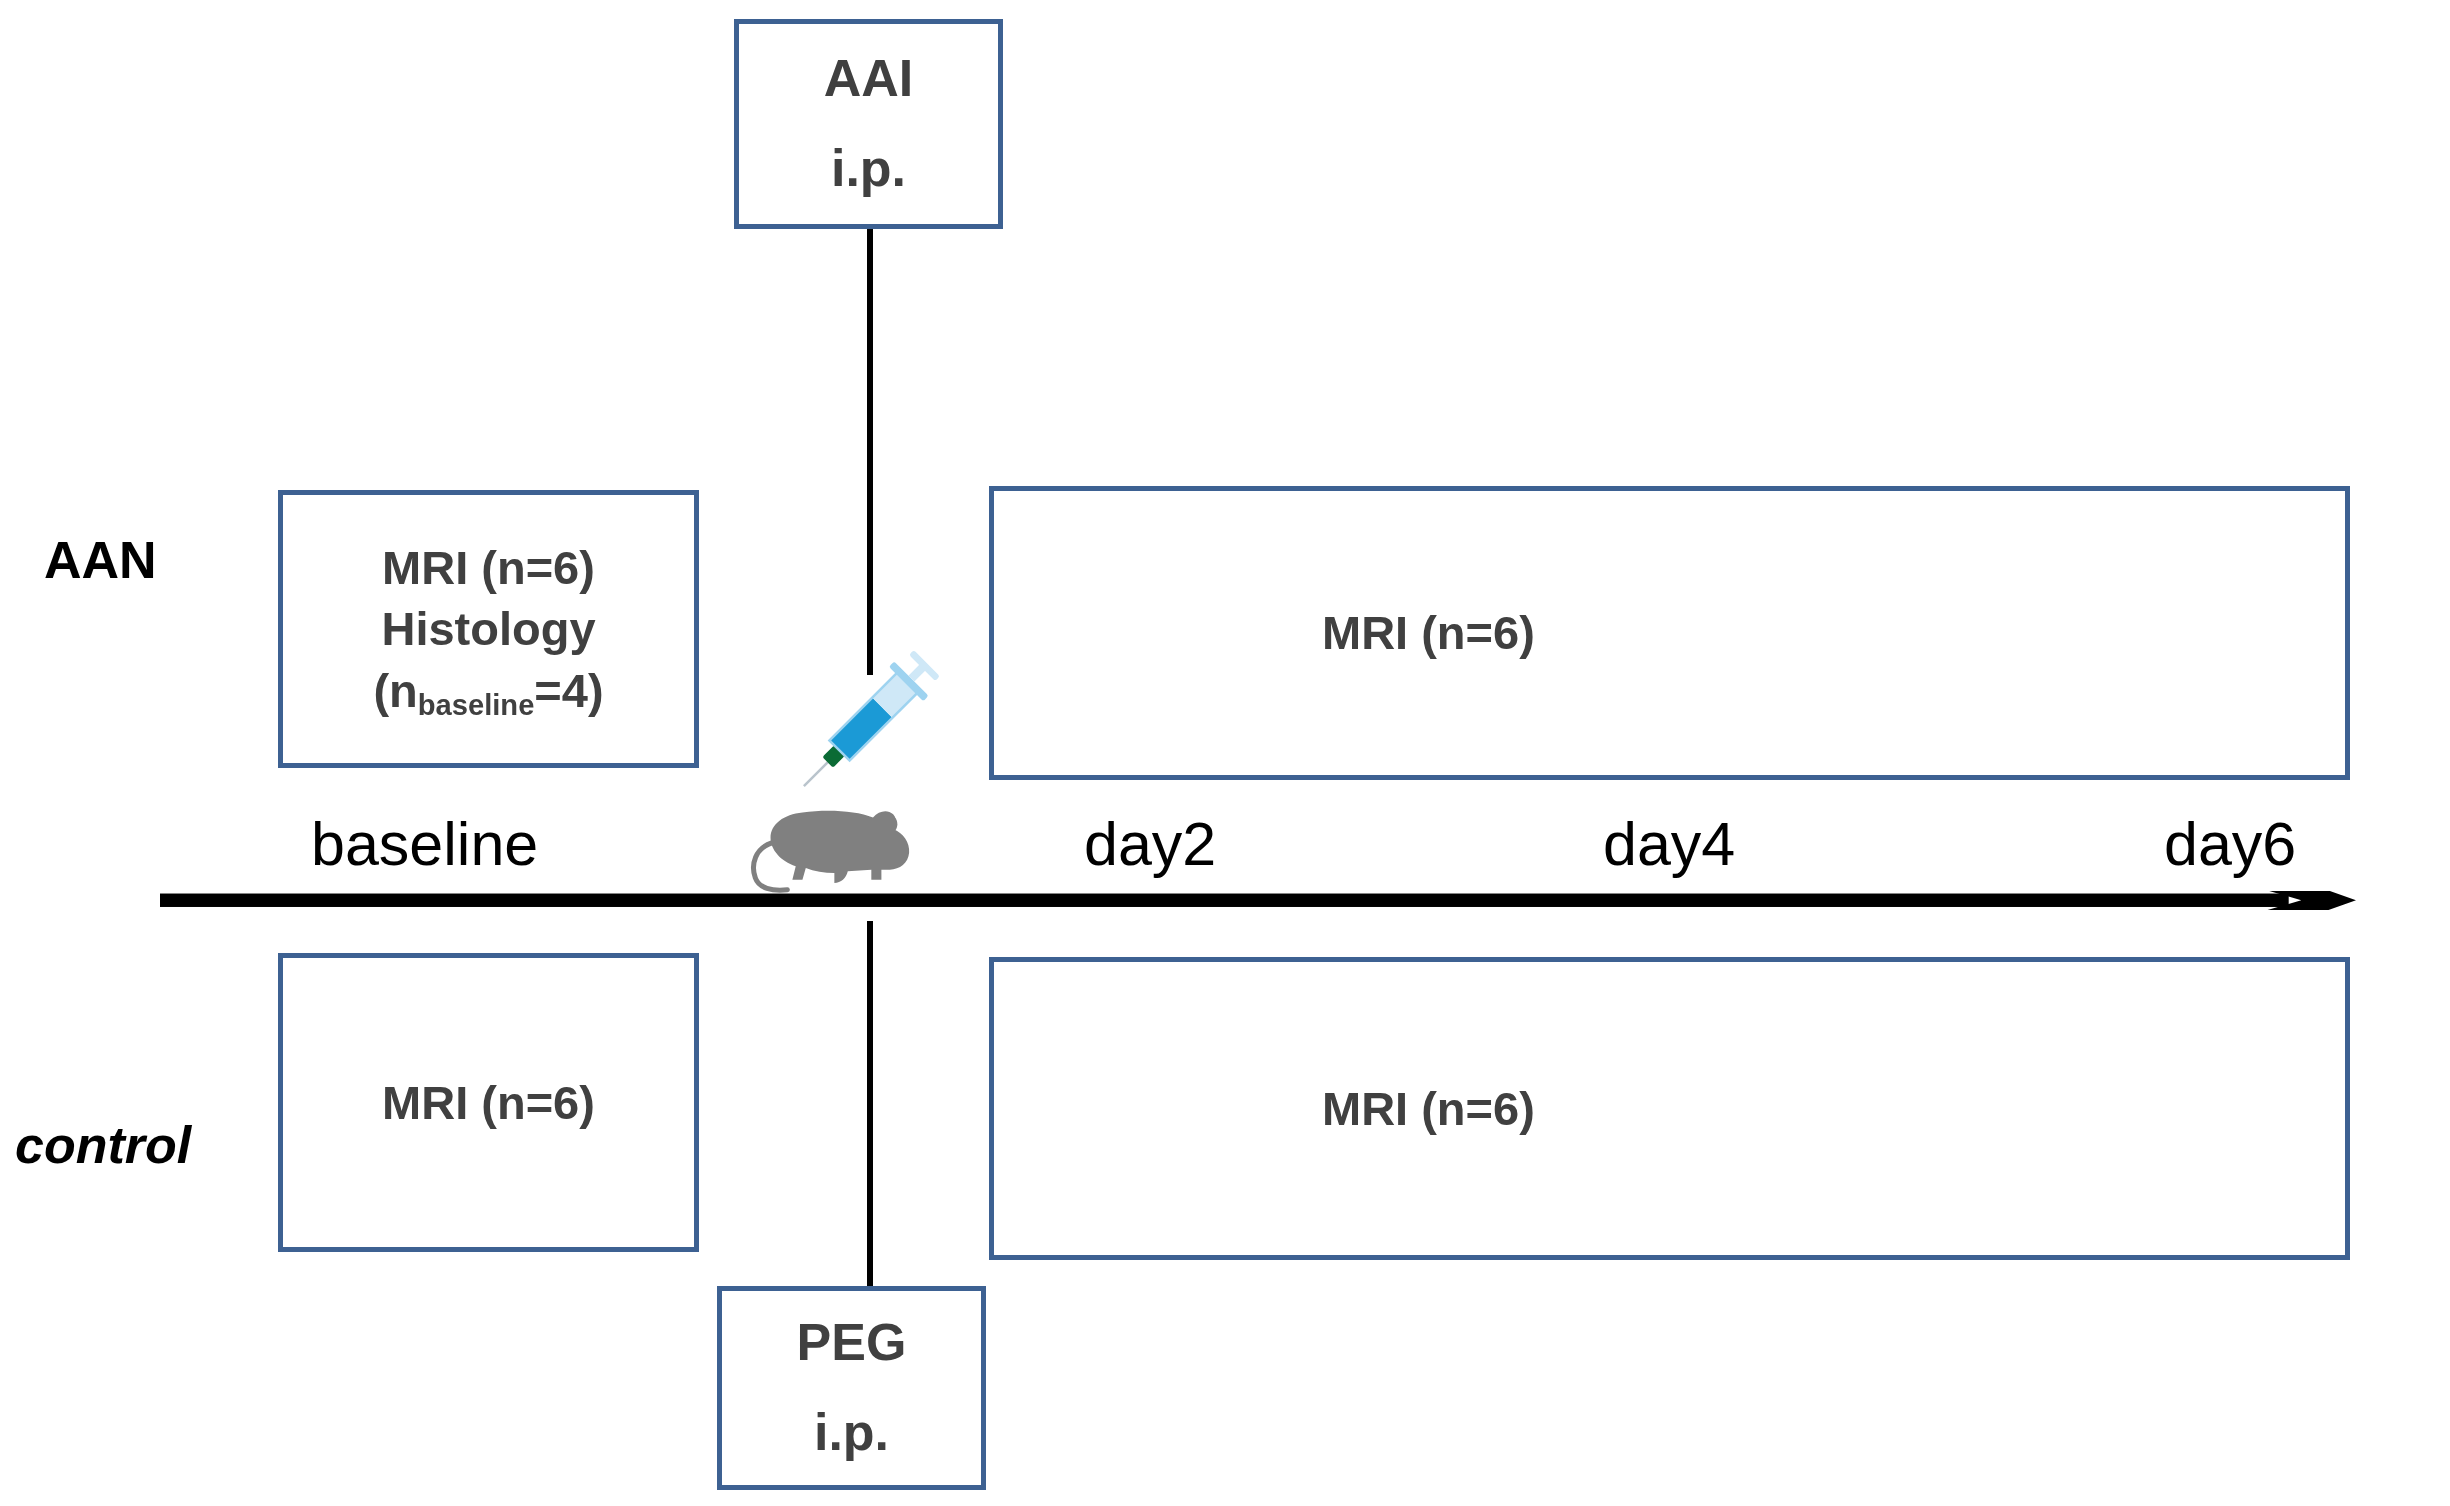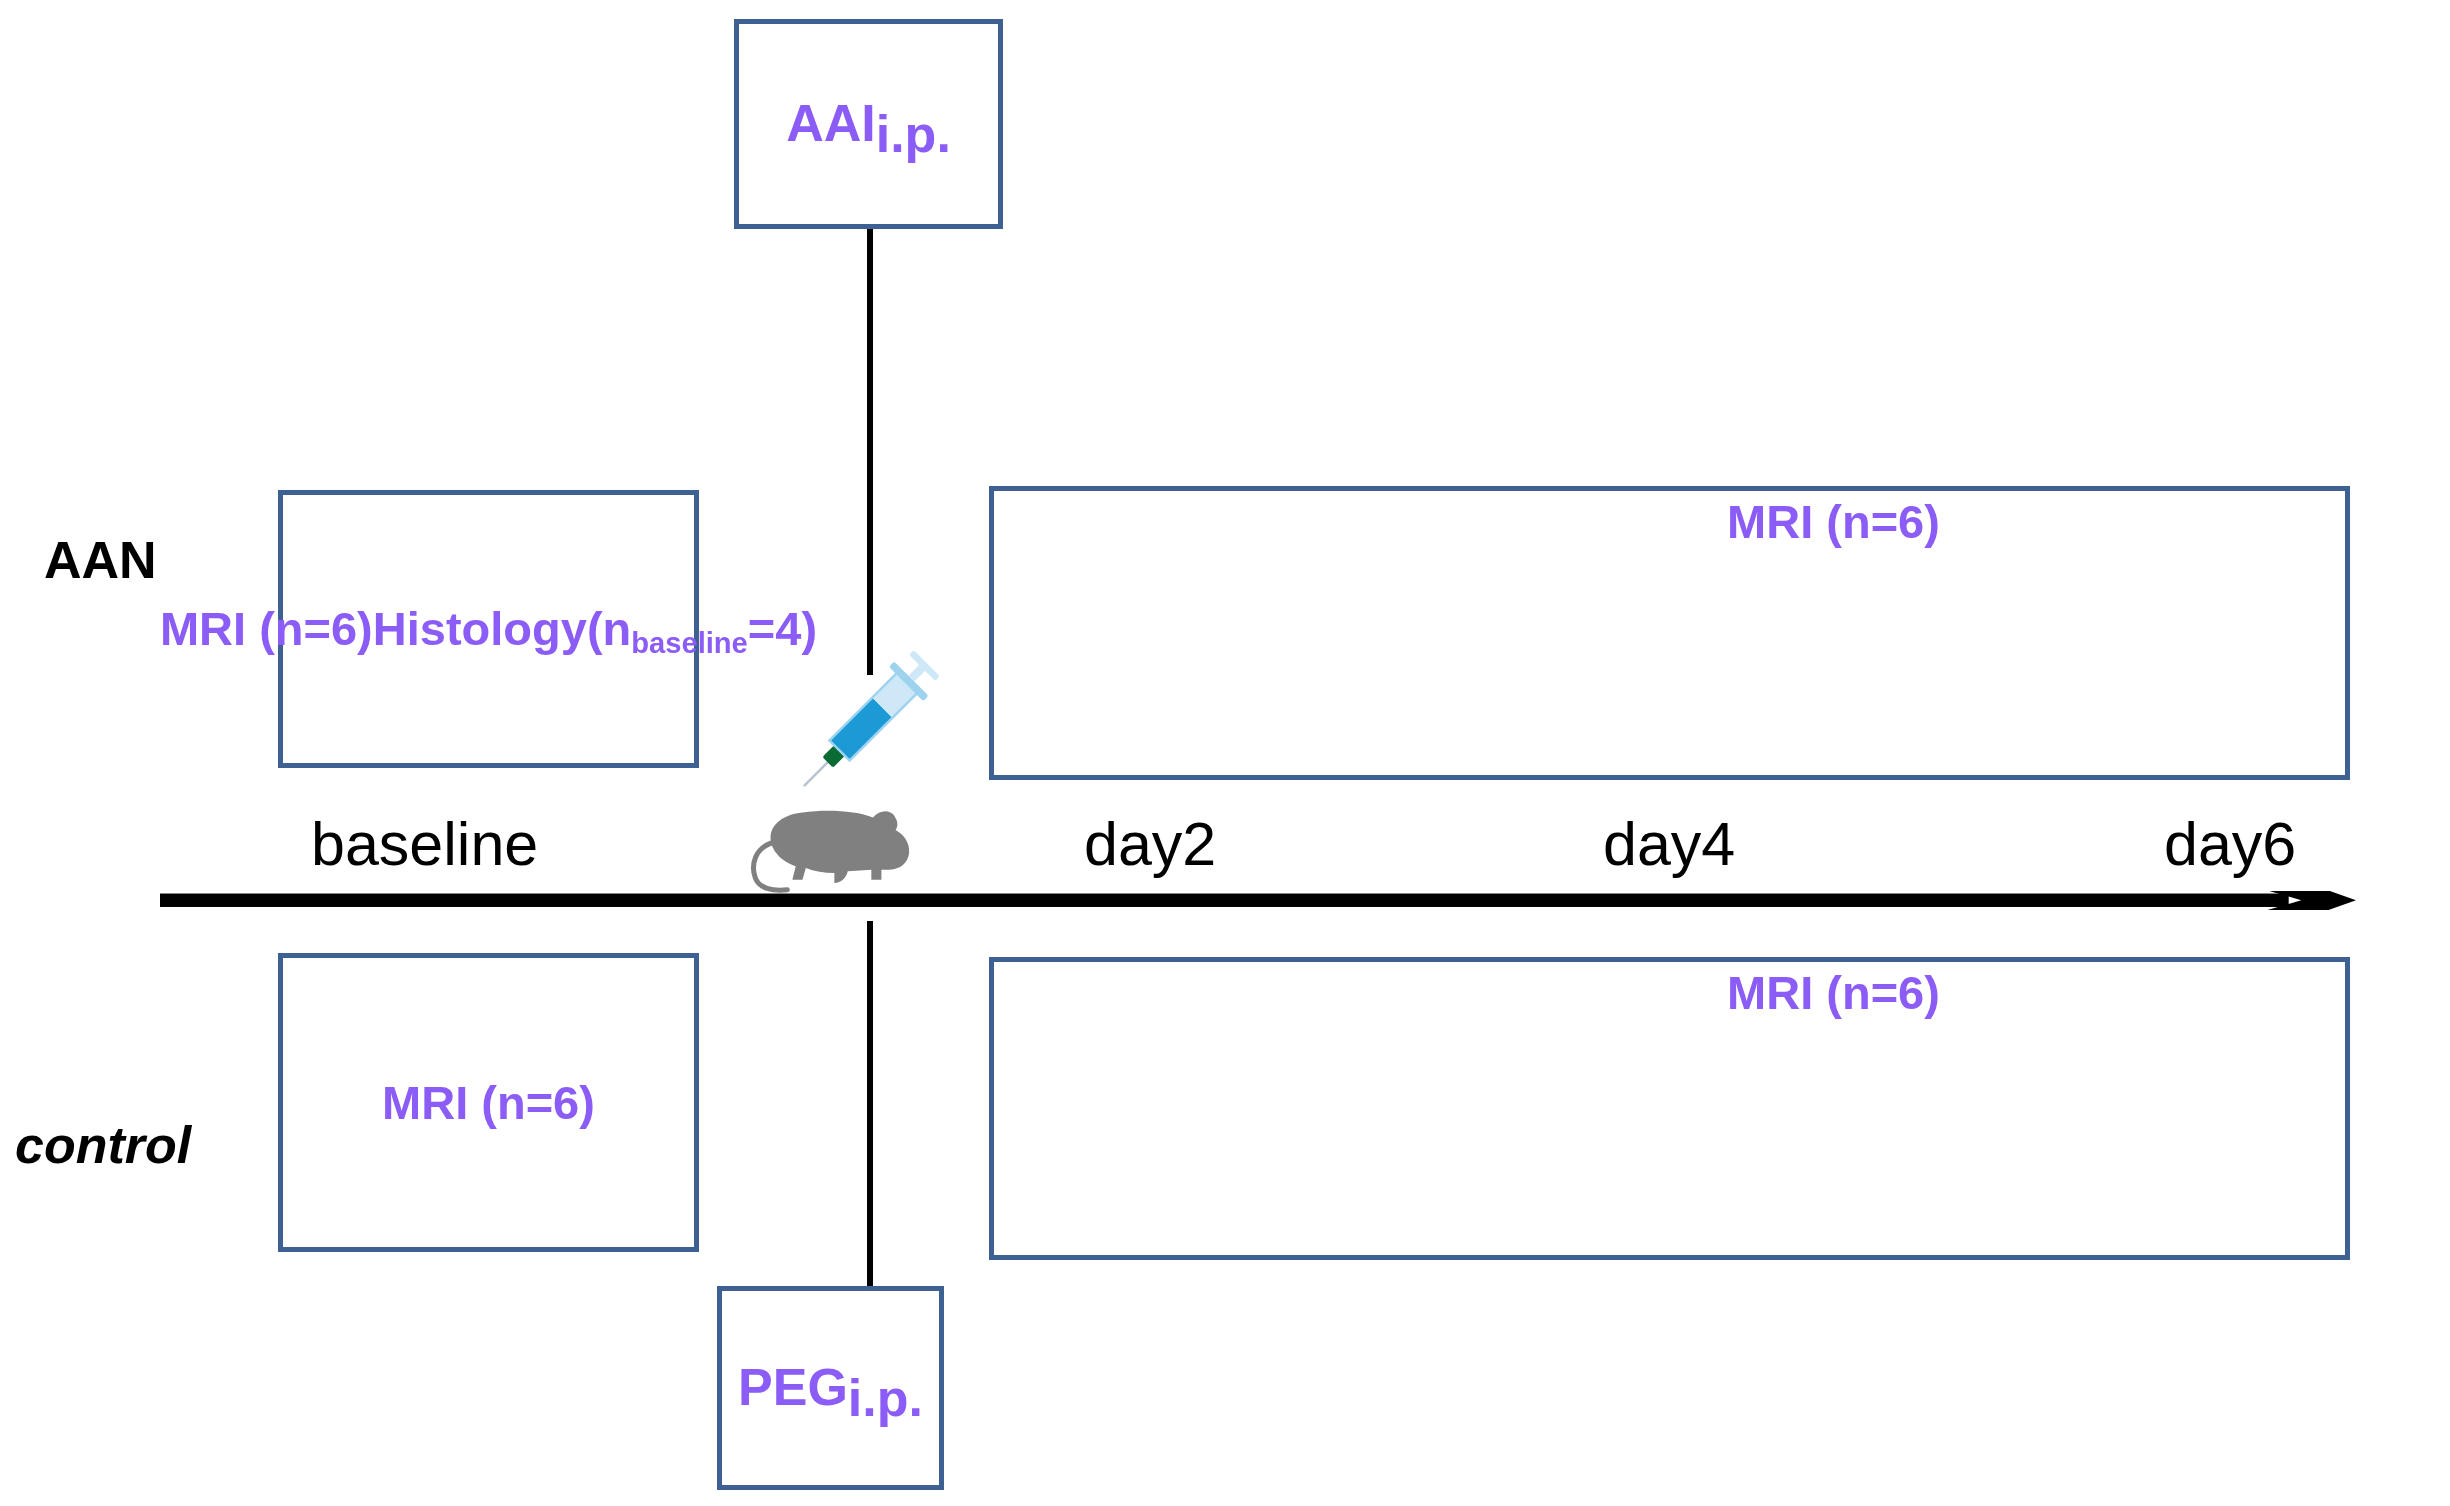--- a/index.html
+++ b/index.html
@@ -18,36 +18,36 @@
     overflow: hidden;
   }
 
   
   .box {
     position: absolute;
     box-sizing: border-box;
     border: 5.9px solid #3d6192;
     background: #ffffff;
     display: flex;
-    flex-direction: row;
+    flex-direction: column;
     align-items: center;
     justify-content: center;
     font-weight: bold;
-    color: #8b5cf6;
+    color: #404040;
     line-height: 1.30;
     text-align: center;
   }
   .box .line { display: block; white-space: nowrap; }
 
   
   .drug-box { font-size: 52px; }
   .drug-box .line + .line { margin-top: 22px; text-align: center; }
 
   #aai-box  { left: 734px;  top: 18.5px;   width: 269px; height: 210px; }
-  #peg-box  { left: 717px;  top: 1286px; width: 227px; height: 204px; }
+  #peg-box  { left: 717px;  top: 1286px; width: 269px; height: 204px; }
 
   
   #aan-baseline-box {
     left: 278px; top: 490px; width: 421px; height: 278px;
     font-size: 47px;
   }
   #aan-followup-box {
     left: 989px; top: 486px; width: 1361px; height: 294px;
     font-size: 47px;
     align-items: flex-start;

